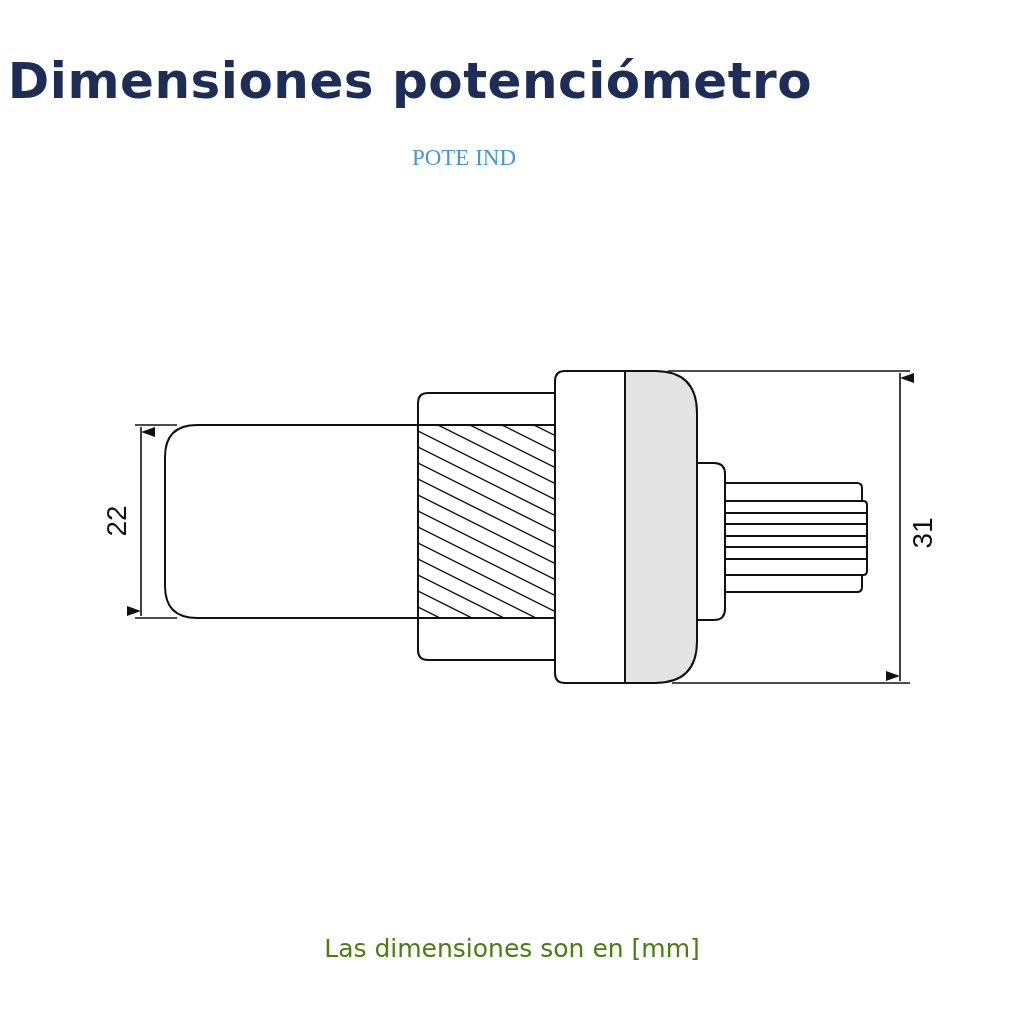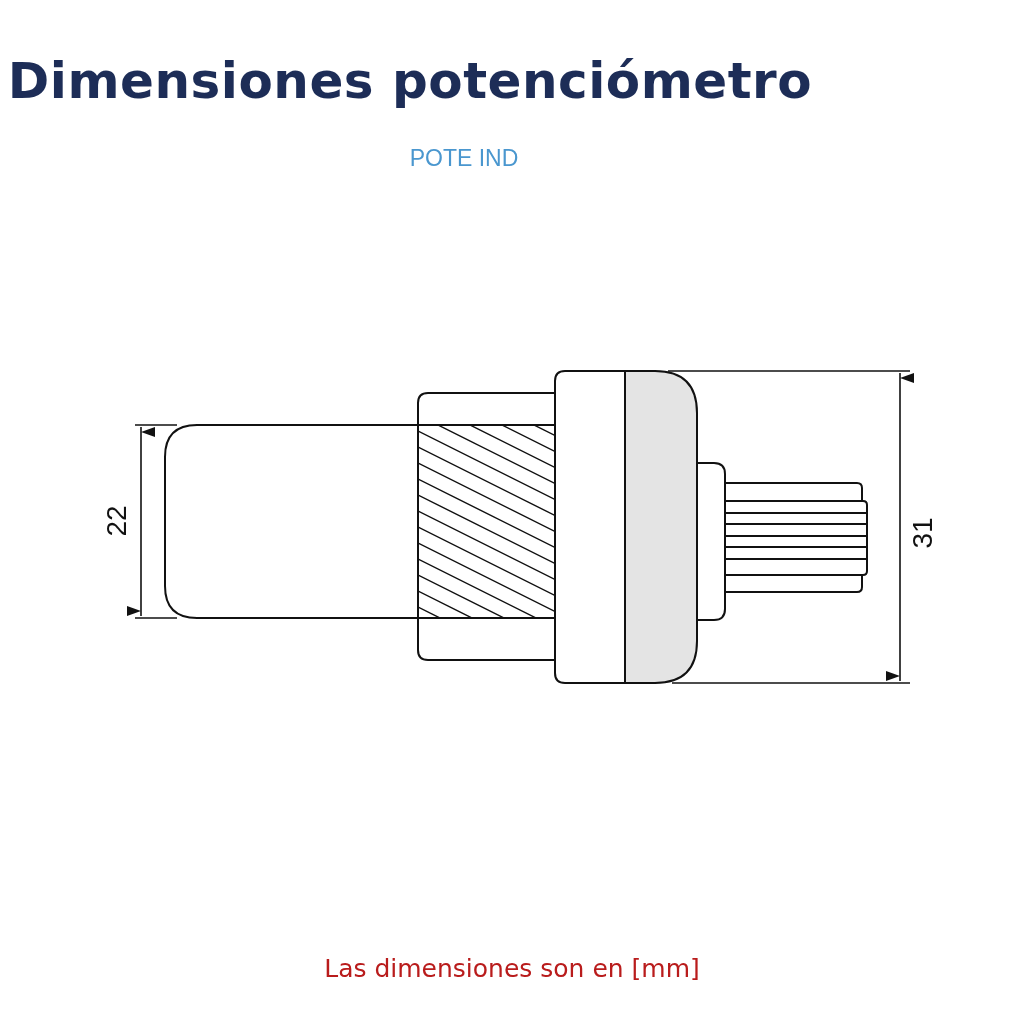--- a/index.html
+++ b/index.html
@@ -25,33 +25,33 @@
       font-weight: bold;
       color: #1d2d57;
       letter-spacing: 0.5px;
     }
     .subtitle {
       position: absolute;
       left: 0;
       top: 145px;
       width: 928px;
       text-align: center;
-      font-family: Liberation Sans, sans-serif;
+      font-family: Liberation Serif, serif;
       font-size: 23px;
       color: #4a97cf;
     }
     .footer {
       position: absolute;
       left: 0;
-      top: 954px;
+      top: 934px;
       width: 1024px;
       text-align: center;
       font-family: "DejaVu Sans", sans-serif;
       font-size: 25px;
-      color: #b91c1c;
+      color: #4d7c0f;
     }
     .drawing {
       position: absolute;
       left: 0;
       top: 0;
       width: 1024px;
       height: 1024px;
     }
     .dim-label {
       font-family: "Liberation Sans", sans-serif;

